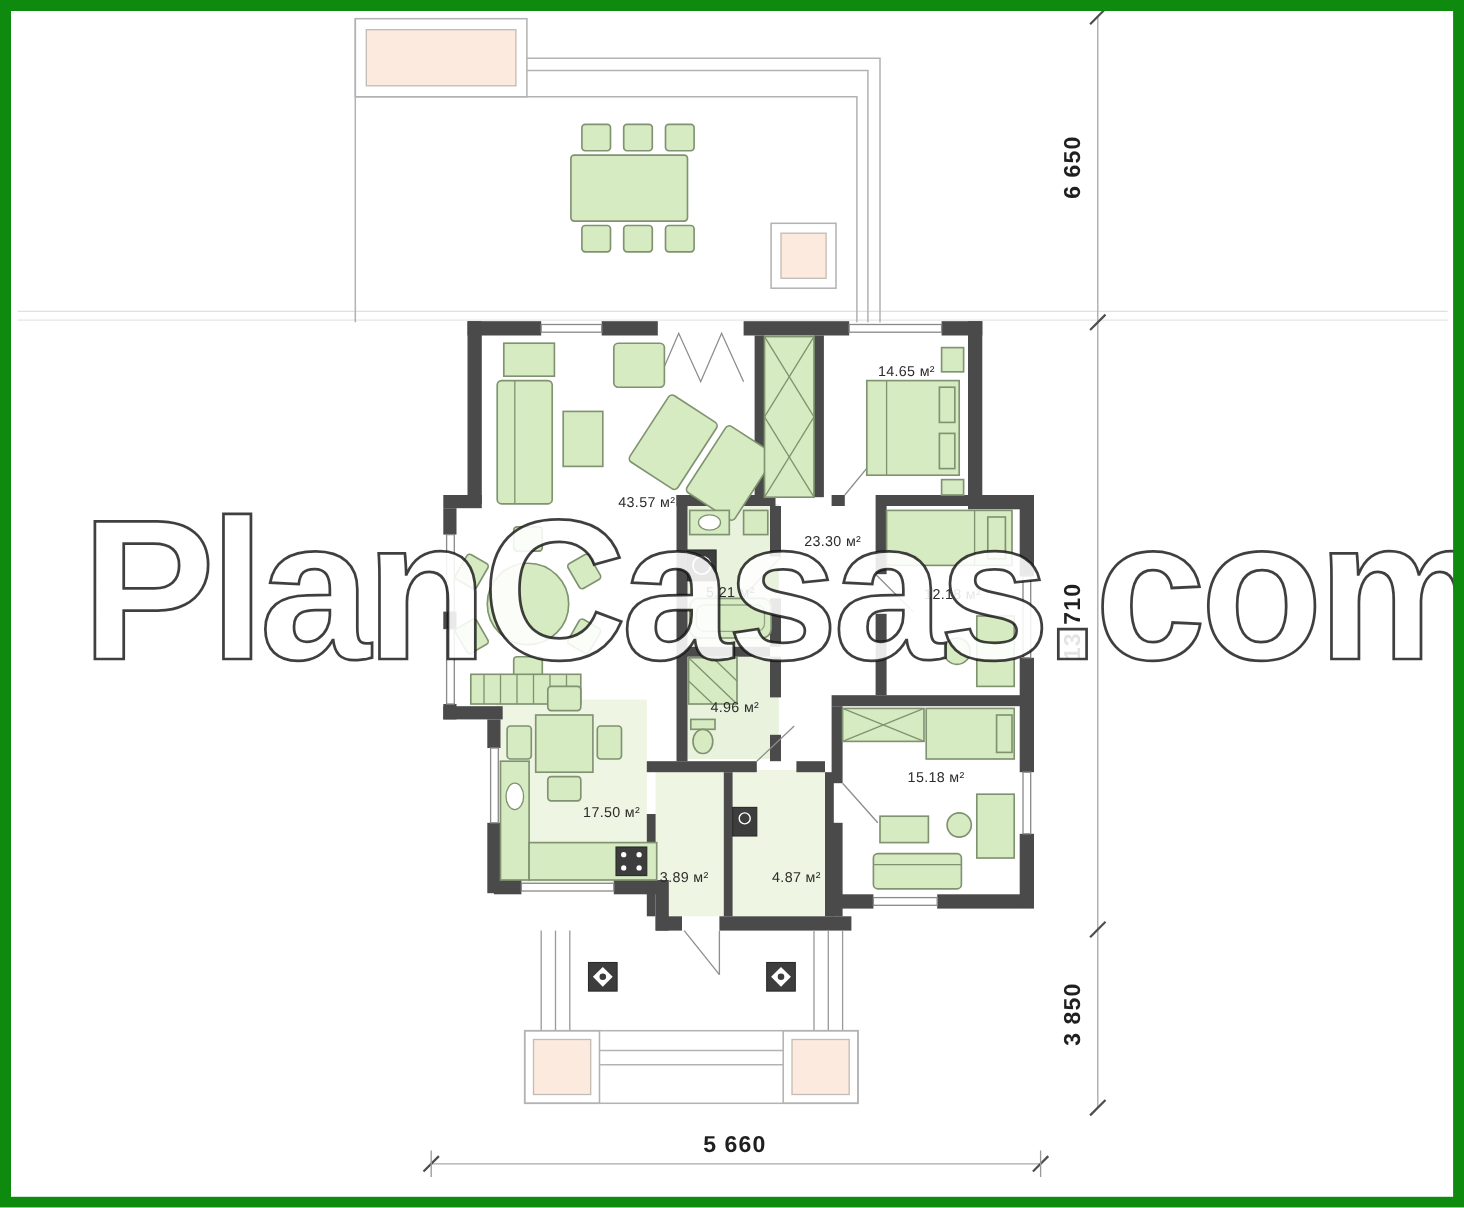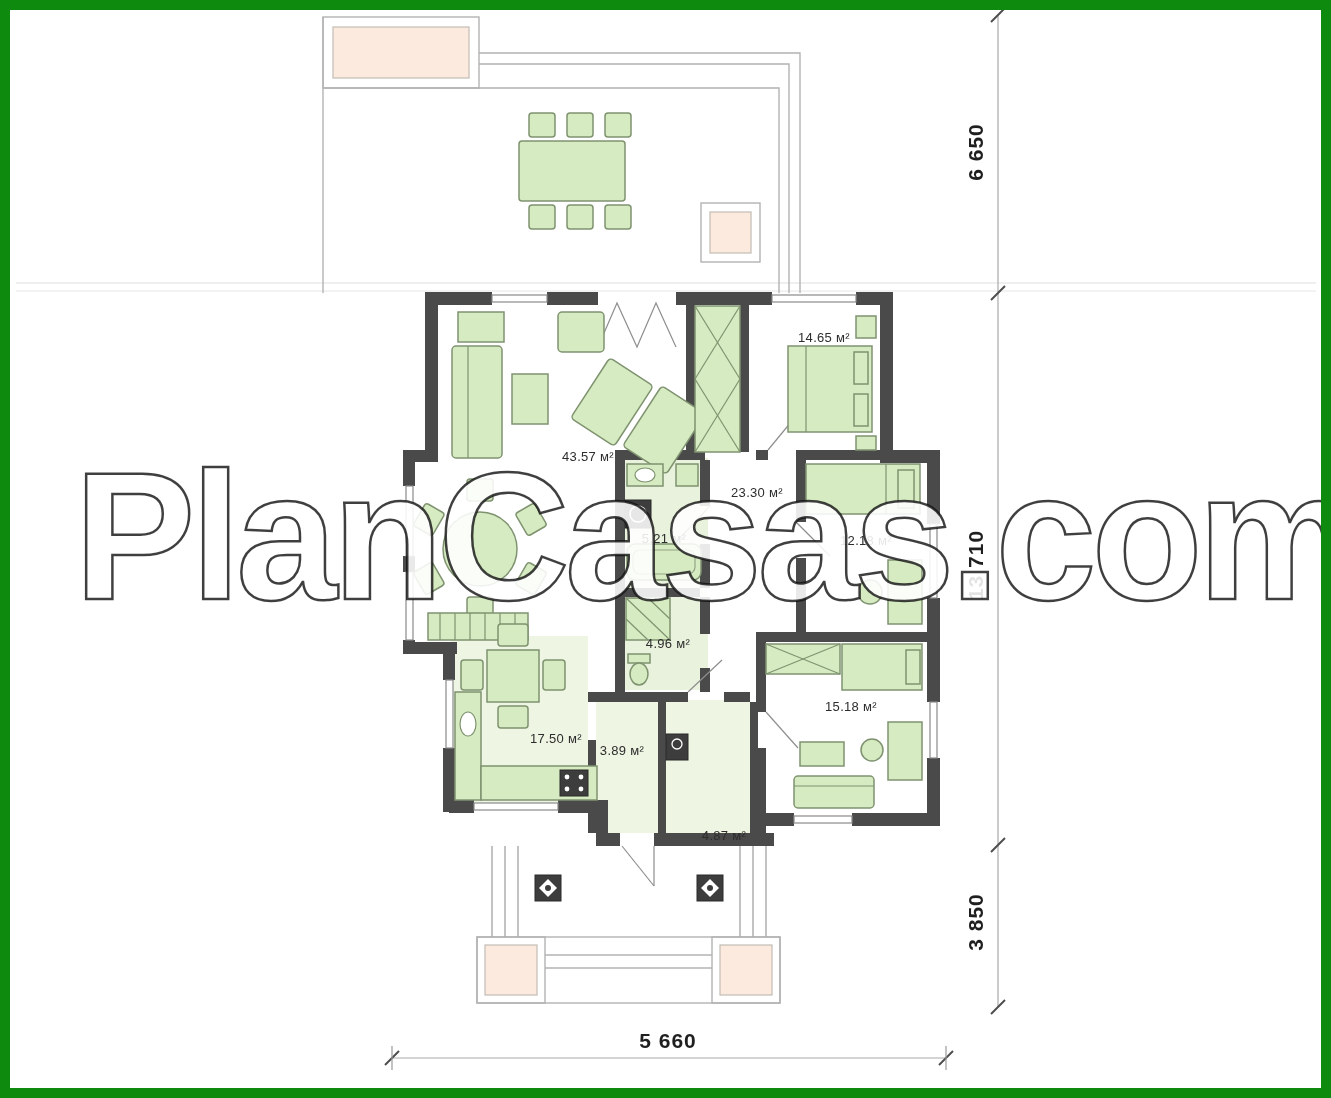--- a/index.html
+++ b/index.html
@@ -346,22 +346,22 @@
   </svg>
 
   <span class="room-label" style="left:588px;top:456px;">43.57 м²</span>
   <span class="room-label" style="left:824px;top:337px;">14.65 м²</span>
   <span class="room-label" style="left:757px;top:492px;">23.30 м²</span>
   <span class="room-label" style="left:664px;top:538px;">5.21 м²</span>
   <span class="room-label" style="left:668px;top:643px;">4.96 м²</span>
   <span class="room-label" style="left:866px;top:540px;">12.18 м²</span>
   <span class="room-label" style="left:851px;top:706px;">15.18 м²</span>
   <span class="room-label" style="left:556px;top:717px;margin-top:21px;">17.50 м²</span>
-  <span class="room-label" style="left:622px;top:750px;">3.89 м²</span>
-  <span class="room-label" style="left:724px;top:835px;">4.87 м²</span>
+  <span class="room-label" style="left:622px;top:797px;">3.89 м²</span>
+  <span class="room-label" style="left:724px;top:797px;">4.87 м²</span>
 
   <span class="dim-label v" style="left:976px;top:152px;">6 650</span>
   <span class="dim-label v" style="left:976px;top:565px;">13 710</span>
   <span class="dim-label v" style="left:976px;top:922px;">3 850</span>
   <span class="dim-label h" style="left:668px;top:1041px;">5 660</span>
 
   <div class="watermark">PlanCasas.com</div>
 
   <div class="frame"></div>
 </div>

